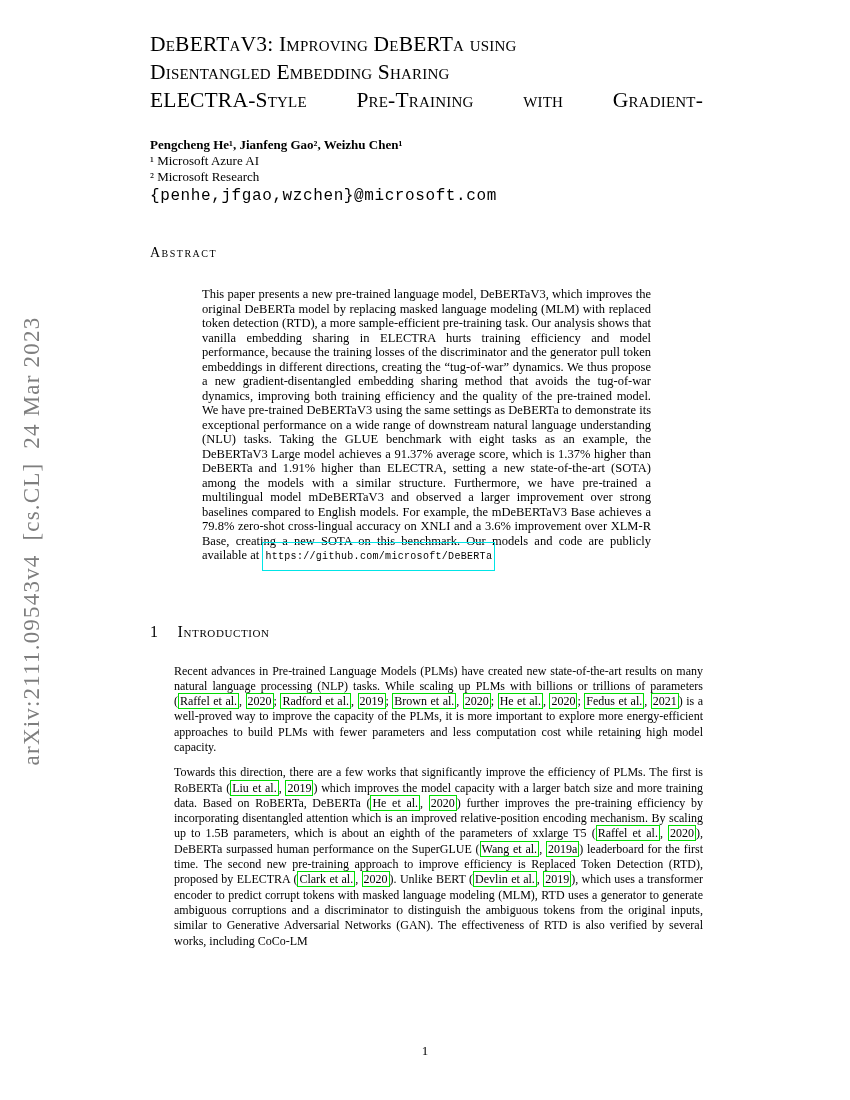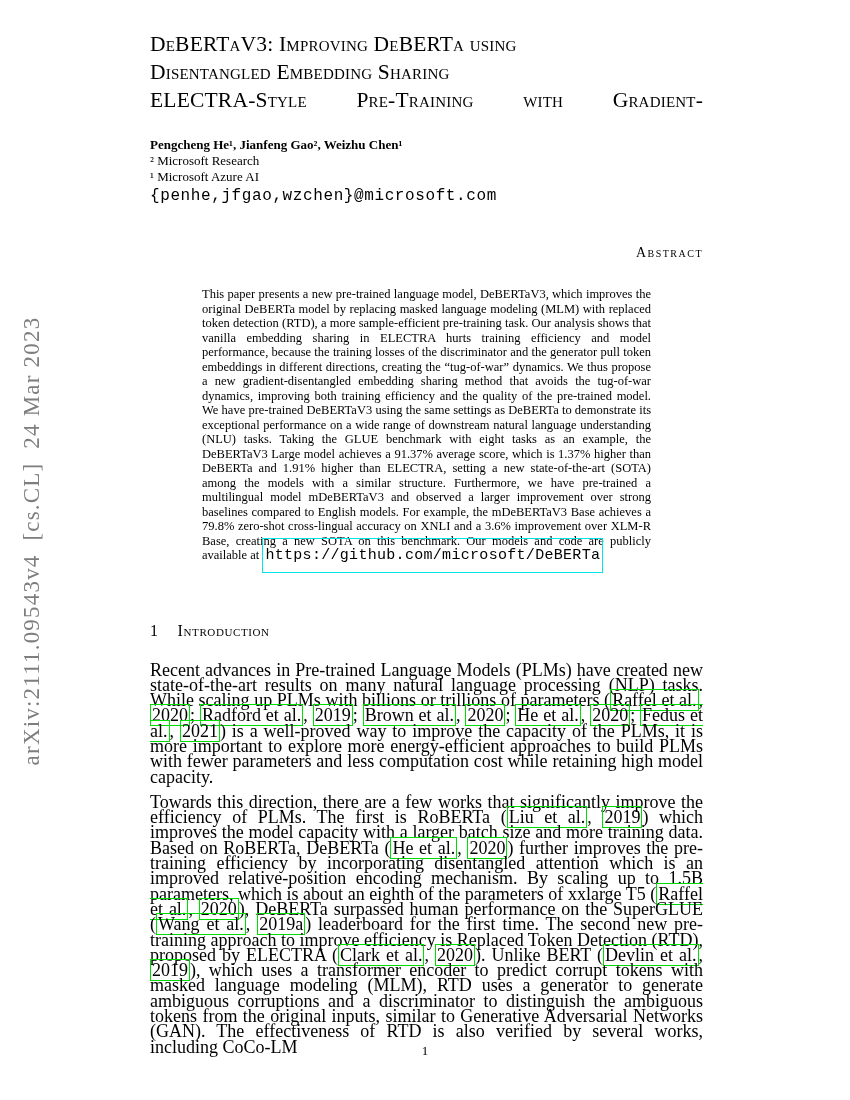--- a/index.html
+++ b/index.html
@@ -20,38 +20,38 @@
     font-size:13px; line-height:15px;
   }
 
   .title { margin-top:30px; font-size:21.5px; line-height:28px; font-variant:small-caps; letter-spacing:0.2px; }
   .title-line-justify { text-align:justify; text-align-last:justify; }
 
   .authors { margin-top:23px; font-size:13px; line-height:16px; }
   .authors-names { font-weight:bold;margin-top:23px; }
   .email { font-family:Liberation Mono, monospace; font-size:16px; letter-spacing:0.6px; margin-top:3px; line-height:17px; }
 
-  .abstract-heading { margin-top:40px; text-align:right; font-variant:small-caps; font-size:14px; letter-spacing:1.5px; }
+  .abstract-heading { margin-top:40px; text-align:left; font-variant:small-caps; font-size:14px; letter-spacing:1.5px; }
   .abstract-body {
     margin:26px auto 0 auto; width:449px;
     font-size:12.5px; line-height:14.5px;
     text-align:justify;
   }
 
   .section-heading { margin-top:58px; font-size:16px; font-variant:small-caps; letter-spacing:0.6px; }
   .sec-num { display:inline-block; margin-right:19px; }
 
-  .body-para { margin-top:10px; font-size:18px; line-height:15.3px; text-align:justify; }
+  .body-para { margin-top:10px; font-size:12px; line-height:15.3px; text-align:justify;margin-left:24px; }
   .body-para.first { margin-top:23px; }
 
   .it { }
   .cite { border:1px solid #00dd00; padding:0 1px; }
   .url {
     font-family:"Liberation Mono","DejaVu Sans Mono",monospace;
-    font-size:15px; letter-spacing:0.3px;
+    font-size:10px; letter-spacing:0.3px;
     border:1.5px solid #00e5e6; padding:8px 2px;
   }
 
   .arxiv-stamp {
     position:absolute;
     left:-228px; top:528px; width:520px;
     transform:rotate(-90deg); transform-origin:center;
     text-align:center;
     color:#7e7e7e;
     font-size:23px; letter-spacing:1.2px;
@@ -74,22 +74,22 @@
 
 
     <div class="title">
       <div class="title-line">DeBERTaV3: Improving DeBERTa using</div>
       <div class="title-line">Disentangled Embedding Sharing</div>
       <div class="title-line title-line-justify">ELECTRA-Style Pre-Training with Gradient-</div>
     </div>
 
     <div class="authors">
       <div class="authors-names">Pengcheng He¹, Jianfeng Gao², Weizhu Chen¹</div>
+      <div class="affiliation">¹ Microsoft Azure AI</div>
       <div class="affiliation">² Microsoft Research</div>
-      <div class="affiliation">¹ Microsoft Azure AI</div>
       <div class="email">{penhe,jfgao,wzchen}@microsoft.com</div>
     </div>
 
     <div class="abstract-heading">Abstract</div>
 
     <div class="abstract-body">This paper presents a new pre-trained language model, DeBERTaV3, which improves the original DeBERTa model by replacing masked language modeling (MLM) with replaced token detection (RTD), a more sample-efficient pre-training task. Our analysis shows that vanilla embedding sharing in ELECTRA hurts training efficiency and model performance, because the training losses of the discriminator and the generator pull token embeddings in different directions, creating the “tug-of-war” dynamics. We thus propose a new <span class="it">gradient-disentangled embedding sharing</span> method that avoids the tug-of-war dynamics, improving both training efficiency and the quality of the pre-trained model. We have pre-trained DeBERTaV3 using the same settings as DeBERTa to demonstrate its exceptional performance on a wide range of downstream natural language understanding (NLU) tasks. Taking the GLUE benchmark with eight tasks as an example, the DeBERTaV3 Large model achieves a 91.37% average score, which is 1.37% higher than DeBERTa and 1.91% higher than ELECTRA, setting a new state-of-the-art (SOTA) among the models with a similar structure. Furthermore, we have pre-trained a multilingual model mDeBERTaV3 and observed a larger improvement over strong baselines compared to English models. For example, the mDeBERTaV3 Base achieves a 79.8% zero-shot cross-lingual accuracy on XNLI and a 3.6% improvement over XLM-R Base, creating a new SOTA on this benchmark. Our models and code are publicly available at <span class="url">https://github.com/microsoft/DeBERTa</span></div>
 
     <div class="section-heading">
       <span class="sec-num">1</span><span>Introduction</span>
     </div>

